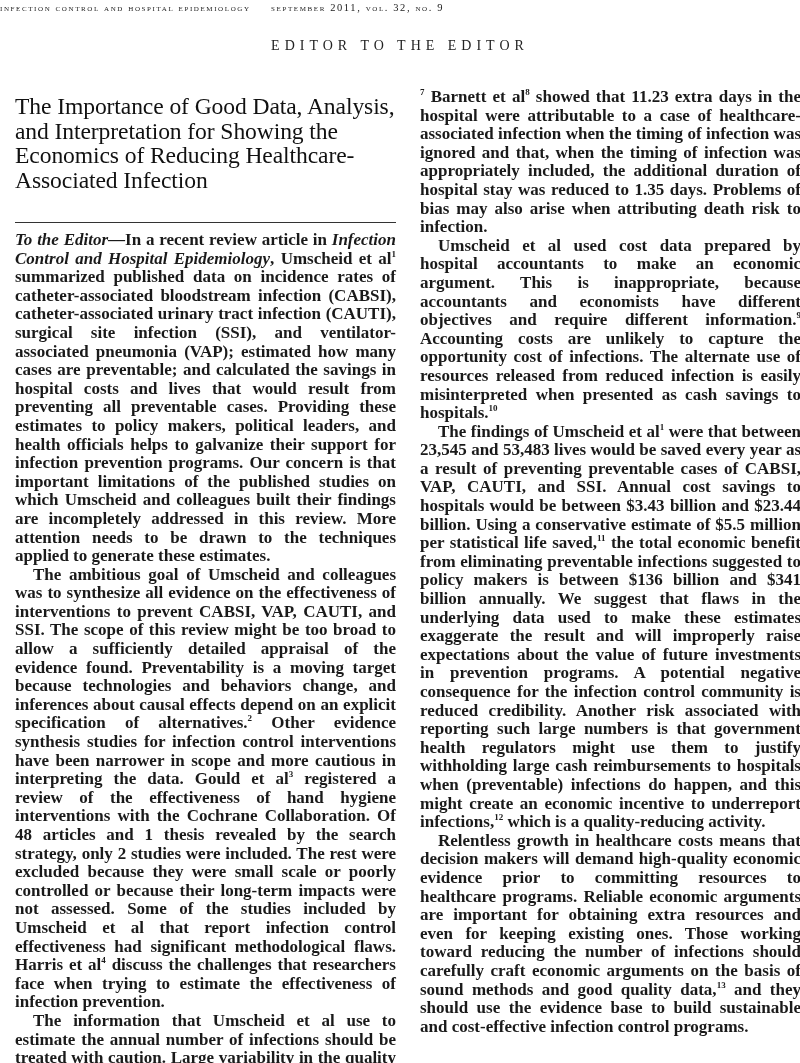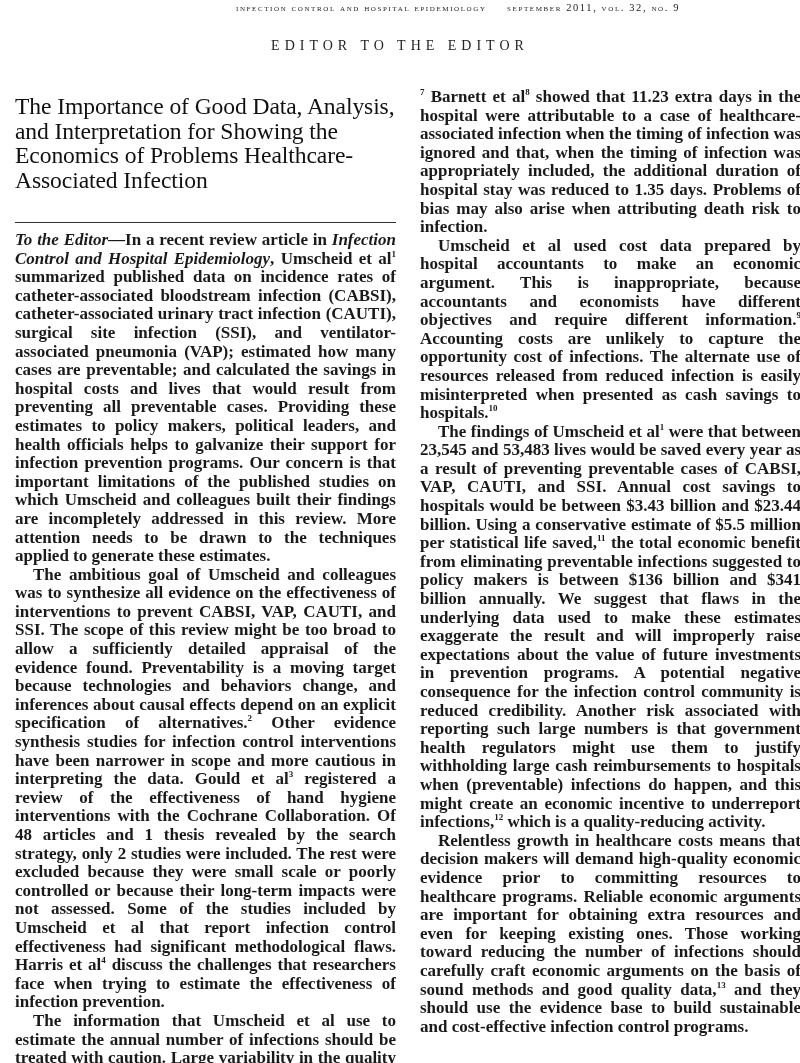--- a/index.html
+++ b/index.html
@@ -2,21 +2,21 @@
 <html><head>
 <meta charset="utf-8">
 <style>
   html, body { margin: 0; padding: 0; background: #ffffff; }
   body {
     width: 800px; height: 1063px; overflow: hidden; position: relative;
     font-family: "Liberation Serif", "DejaVu Serif", serif;
     color: #1a1a1a;
   }
   .running-head {
-    position: absolute; top: 2px; left: 0; width: 680px; text-align: right;
+    position: absolute; top: 2px; left: 0; width: 680px; text-align: left;
     font-size: 10.5px; letter-spacing: 1.6px; font-variant: small-caps; text-transform: lowercase;
     color: #222;
   }
   .running-head span { display: inline-block; }
   .running-head .rh-gap { width: 12px; }
   .section-head {
     position: absolute; top: 38px; left: 0; width: 800px; text-align: center;
     font-size: 14px; letter-spacing: 5px; color: #222;
   }
   .col { position: absolute; font-size: 17px; line-height: 18.6px; text-align: justify; hyphens: manual; }
@@ -36,21 +36,21 @@
 
 <div class="running-head">
   <span>Infection Control and Hospital Epidemiology</span>
   <span class="rh-gap"></span>
   <span>September 2011, Vol. 32, No. 9</span>
 </div>
 
 <div class="section-head">EDITOR TO THE EDITOR</div>
 
 <div class="col col-left">
-  <h1 class="title">The Importance of Good Data, Analysis, and Interpretation for Showing the Economics of Problems Healthcare-Associated Infection</h1>
+  <h1 class="title">The Importance of Good Data, Analysis, and Interpretation for Showing the Economics of Reducing Healthcare-Associated Infection</h1>
   <hr class="rule">
 
   <p><em>To the Editor</em><span>—In a recent review article in </span><em>Infection Control and Hospital Epidemiology</em><span>, Umscheid et al</span><sup>1</sup><span> summarized published data on incidence rates of catheter-associated bloodstream infection (CABSI), catheter-associated urinary tract infection (CAUTI), surgical site infection (SSI), and ventilator-associated pneumonia (VAP); estimated how many cases are preventable; and calculated the savings in hospital costs and lives that would result from preventing all preventable cases. Providing these estimates to policy makers, political leaders, and health officials helps to galvanize their support for infection prevention programs. Our concern is that important limitations of the published studies on which Umscheid and colleagues built their findings are incompletely addressed in this review. More attention needs to be drawn to the techniques applied to generate these estimates.</span></p>
 
   <p class="indent"><span>The ambitious goal of Umscheid and colleagues was to synthesize all evidence on the effectiveness of interventions to prevent CABSI, VAP, CAUTI, and SSI. The scope of this review might be too broad to allow a sufficiently detailed appraisal of the evidence found. Preventability is a moving target because technologies and behaviors change, and inferences about causal effects depend on an explicit specification of alternatives.</span><sup>2</sup><span> Other evidence synthesis studies for infection control interventions have been narrower in scope and more cautious in interpreting the data. Gould et al</span><sup>3</sup><span> registered a review of the effectiveness of hand hygiene interventions with the Cochrane Collaboration. Of 48 articles and 1 thesis revealed by the search strategy, only 2 studies were included. The rest were excluded because they were small scale or poorly controlled or because their long-term impacts were not assessed. Some of the studies included by Umscheid et al that report infection control effectiveness had significant methodological flaws. Harris et al</span><sup>4</sup><span> discuss the challenges that researchers face when trying to estimate the effectiveness of infection prevention.</span></p>
 
   <p class="indent"><span>The information that Umscheid et al use to estimate the annual number of infections should be treated with caution. Large variability in the quality of infection surveillance data for CABSI was found by Lin et al.</span><sup>5</sup><span> Whether other types of infection are surveyed with greater accuracy is unknown.</span></p>
 
 </div>
 

